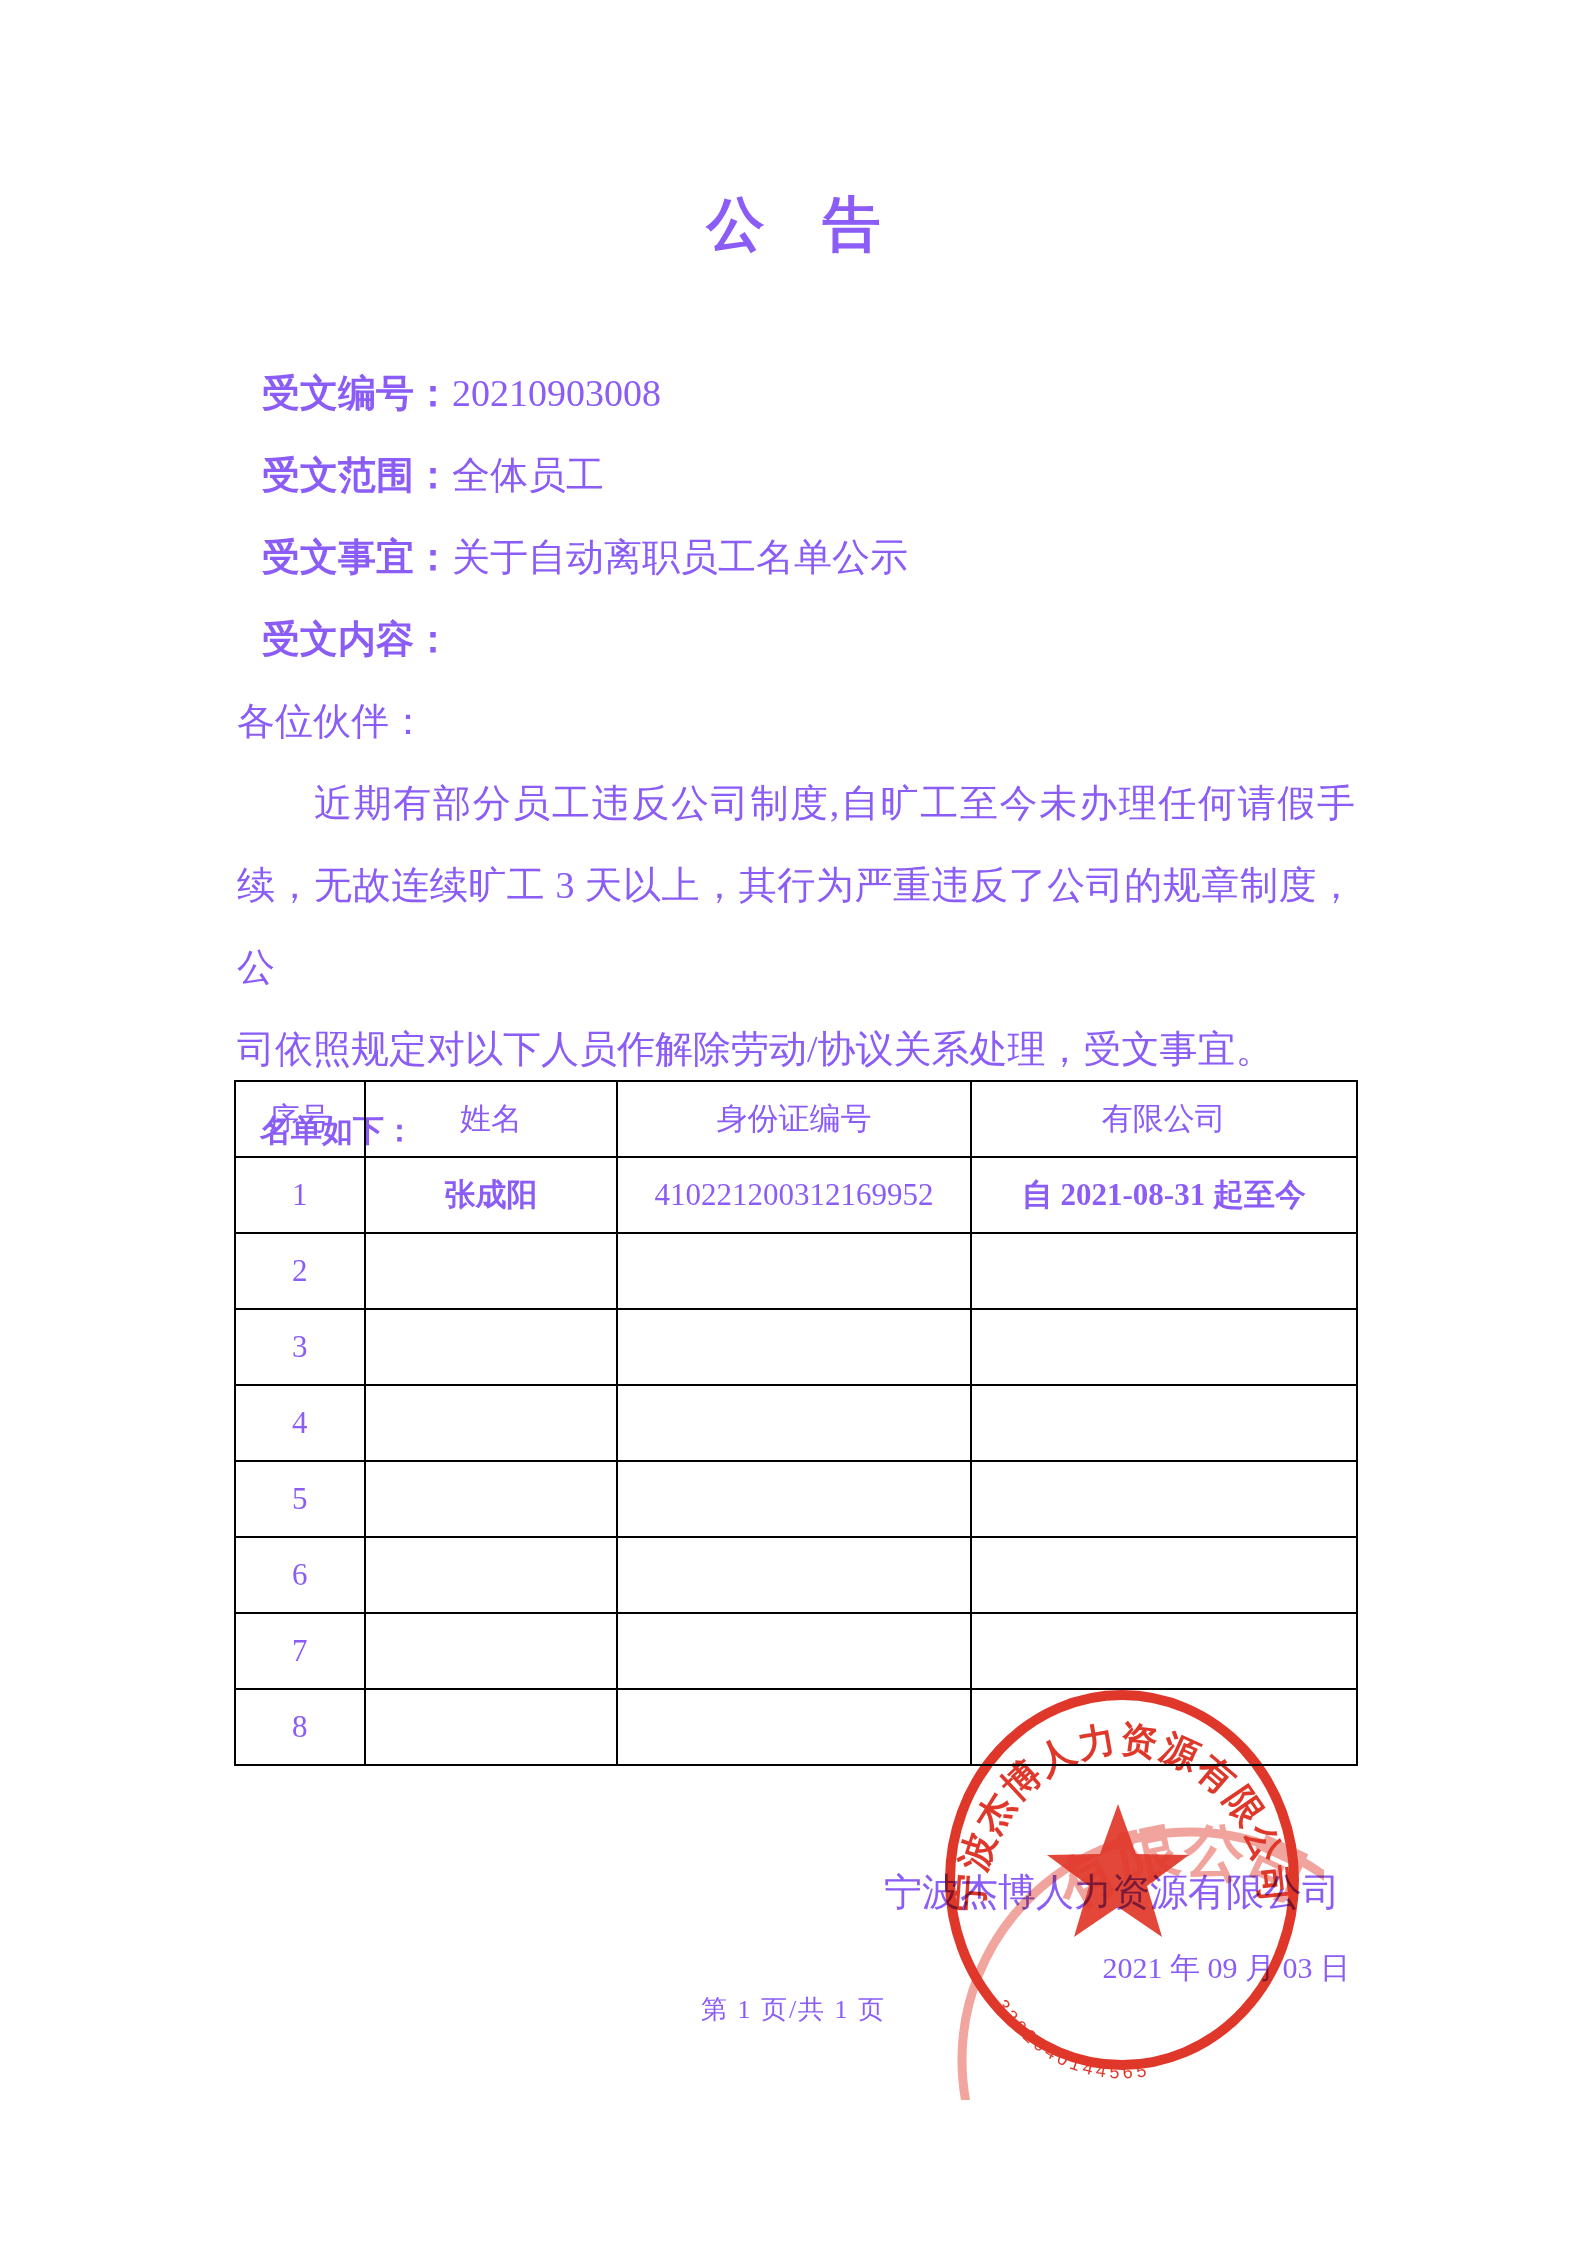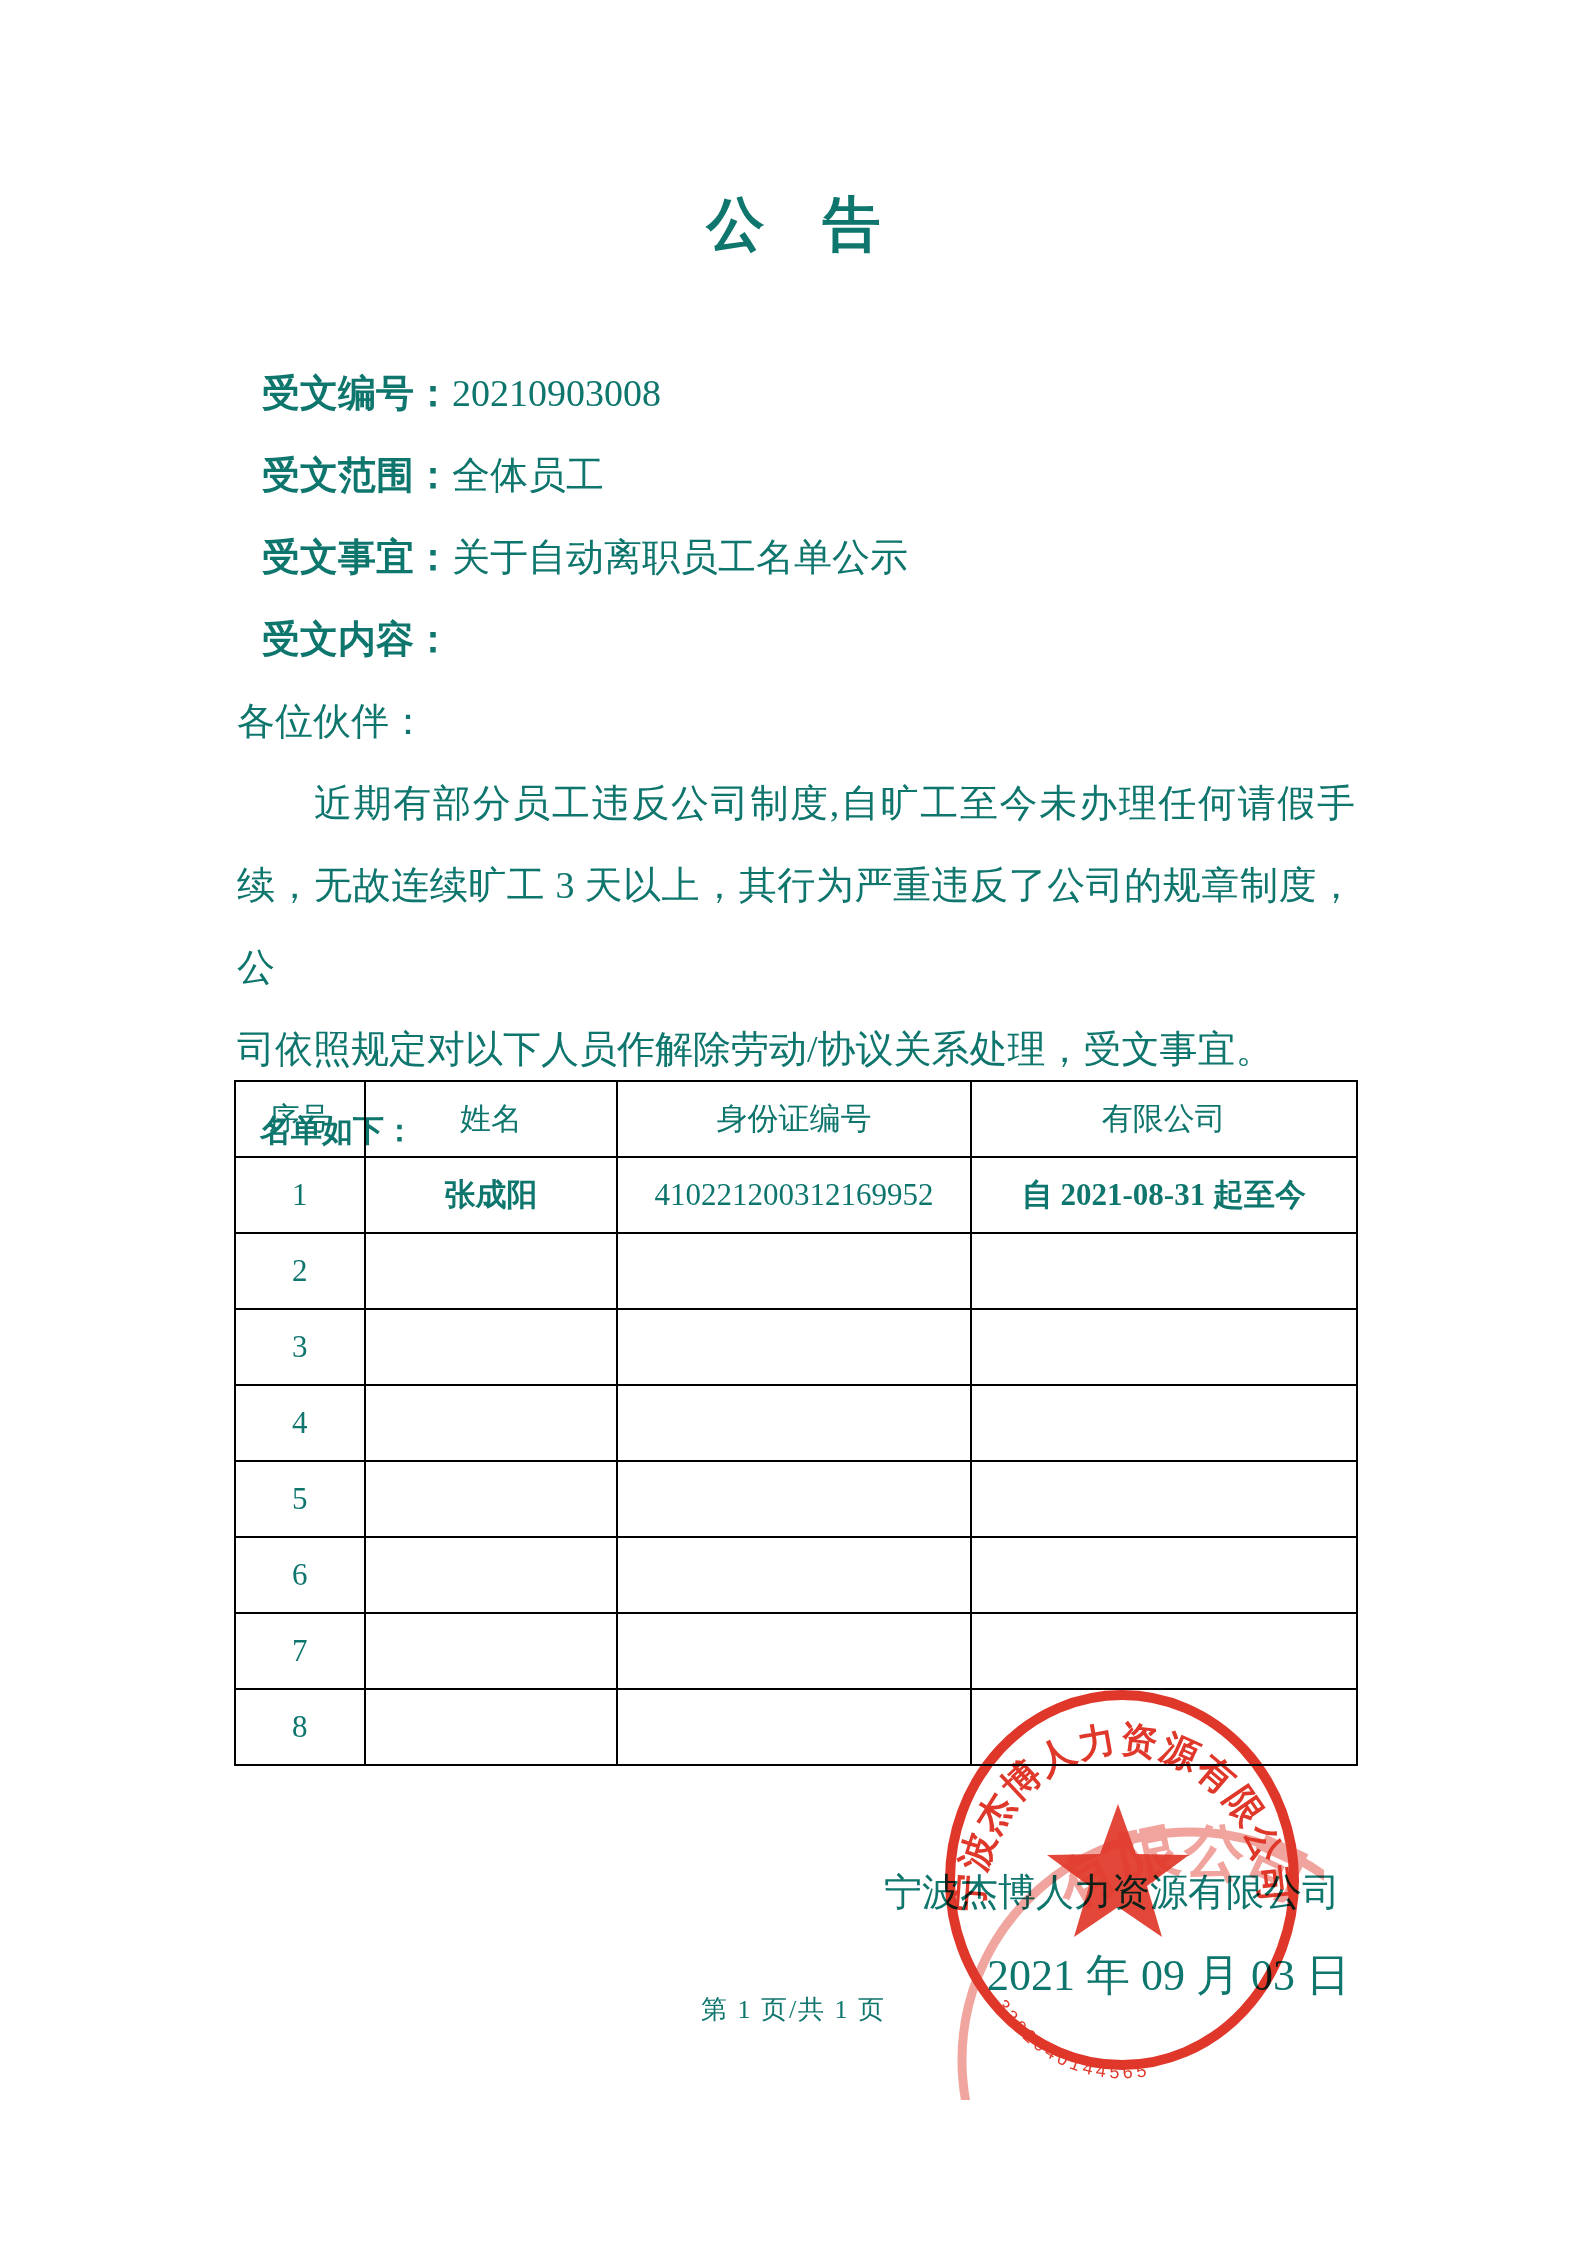--- a/index.html
+++ b/index.html
@@ -3,21 +3,21 @@
 <meta charset="utf-8">
 <style>
   html,body{margin:0;padding:0;background:#888;}
   .page{
     position:relative;
     width:1587px;height:2245px;
     margin:0 auto;
     background:#ffffff;
     outline:1px solid #c9c9c9;
     font-family:"Liberation Serif","DejaVu Serif",serif;
-    color:#0f766e;
+    color:#8b5cf6;
     overflow:hidden;
   }
   .doc-title{
     position:absolute;top:196px;left:0;width:100%;
     text-align:center;font-size:58px;font-weight:bold;line-height:1;
   }
   .textblock{
     position:absolute;left:237px;top:352px;width:1118px;
     font-size:38px;line-height:82px;
   }
@@ -41,21 +41,21 @@
   td.c1{width:22.3%;}
   td.c2{width:32.1%;}
   td.c3{width:35.3%;}
   .b{font-weight:bold;}
   .sig-company{
     position:absolute;right:247px;top:1870px;
     font-size:38px;line-height:1.2;
   }
   .sig-date{
     position:absolute;right:237px;top:1950px;
-    font-size:44px;line-height:1.2;font-family:Liberation Serif, serif;
+    font-size:30px;line-height:1.2;font-family:Liberation Serif, serif;
   }
   .page-footer{
     position:absolute;left:0;top:1992px;width:100%;
     text-align:center;font-size:26px;letter-spacing:2px;
   }
   .stamp{
     position:absolute;left:932px;top:1680px;width:392px;height:420px;
     mix-blend-mode:multiply;opacity:.93;
     pointer-events:none;
   }

